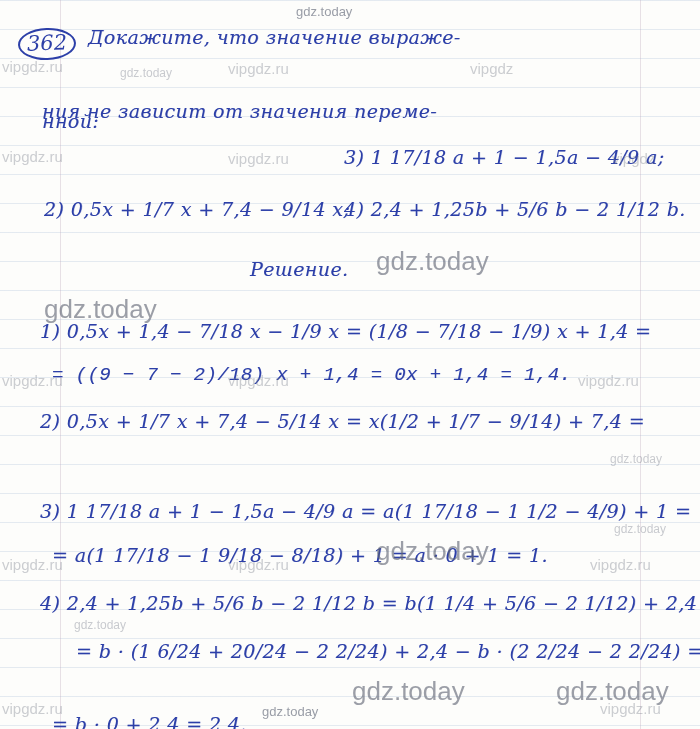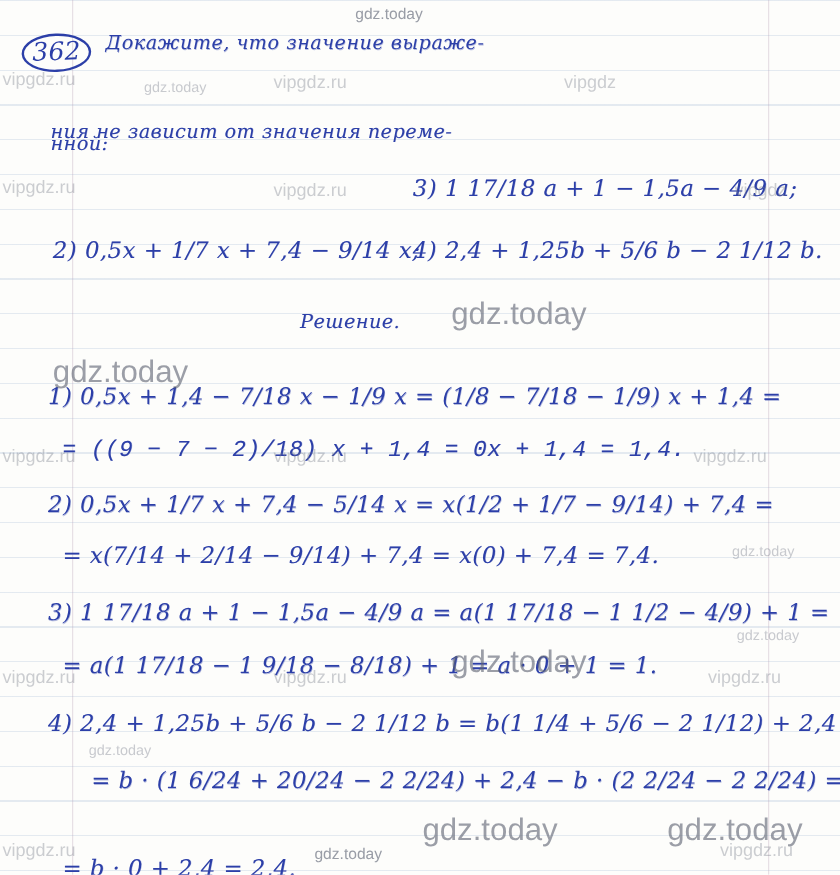--- a/index.html
+++ b/index.html
@@ -33,21 +33,21 @@
   
   .hand {
     position: absolute;
     color: #2c3fa8;
     font-family: "DejaVu Serif", serif;
     font-style: italic;
     white-space: pre;
     letter-spacing: 0.4px;
     text-shadow: 0.4px 0.3px 0 rgba(44,63,168,0.35);
   }
-  .hand.l1 { font-size: 16px; }
+  .hand.l1 { font-size: 19px; }
   .hand.l2 { font-size: 19px; }
   .ex-num {
     position: absolute;
     left: 18px;
     top: 28px;
     width: 54px;
     height: 28px;
     border: 2px solid #2c3fa8;
     border-radius: 50%;
     color: #2c3fa8;
@@ -89,21 +89,20 @@
   <div class="hand l2" style="left:344px; top:146px;">3) 1 17/18 a + 1 − 1,5a − 4/9 a;</div>
   <div class="hand l2" style="left:44px;  top:198px;">2) 0,5x + 1/7 x + 7,4 − 9/14 x;</div>
   <div class="hand l2" style="left:344px; top:198px;">4) 2,4 + 1,25b + 5/6 b − 2 1/12 b.</div>
 
   <div class="hand l1" style="left:250px; top:258px;text-align:right;">Решение.</div>
 
   <div class="hand l2" style="left:40px; top:320px;">1) 0,5x + 1,4 − 7/18 x − 1/9 x = (1/8 − 7/18 − 1/9) x + 1,4 =</div>
   <div class="hand l2" style="left:52px; top:364px;font-family:Liberation Mono, monospace;">= ((9 − 7 − 2)/18) x + 1,4 = 0x + 1,4 = 1,4.</div>
 
   <div class="hand l2" style="left:40px; top:410px;">2) 0,5x + 1/7 x + 7,4 − 5/14 x = x(1/2 + 1/7 − 9/14) + 7,4 =</div>
-  <div class="hand l2" style="left:52px; top:452px;">= x(7/14 + 2/14 − 9/14) + 7,4 = x(0) + 7,4 = 7,4.</div>
 
   <div class="hand l2" style="left:40px; top:500px;">3) 1 17/18 a + 1 − 1,5a − 4/9 a = a(1 17/18 − 1 1/2 − 4/9) + 1 =</div>
   <div class="hand l2" style="left:52px; top:544px;">= a(1 17/18 − 1 9/18 − 8/18) + 1 = a · 0 + 1 = 1.</div>
 
   <div class="hand l2" style="left:40px; top:592px;">4) 2,4 + 1,25b + 5/6 b − 2 1/12 b = b(1 1/4 + 5/6 − 2 1/12) + 2,4 =</div>
   <div class="hand l2" style="left:52px; top:640px;margin-left:24px;">= b · (1 6/24 + 20/24 − 2 2/24) + 2,4 − b · (2 2/24 − 2 2/24) =</div>
   <div class="hand l2" style="left:52px; top:686px;margin-top:27px;">= b · 0 + 2,4 = 2,4.</div>
 
   <div id="wm-layer">
       <div class="wm top" style="left: 296px; top: 4px;">gdz.today</div>

